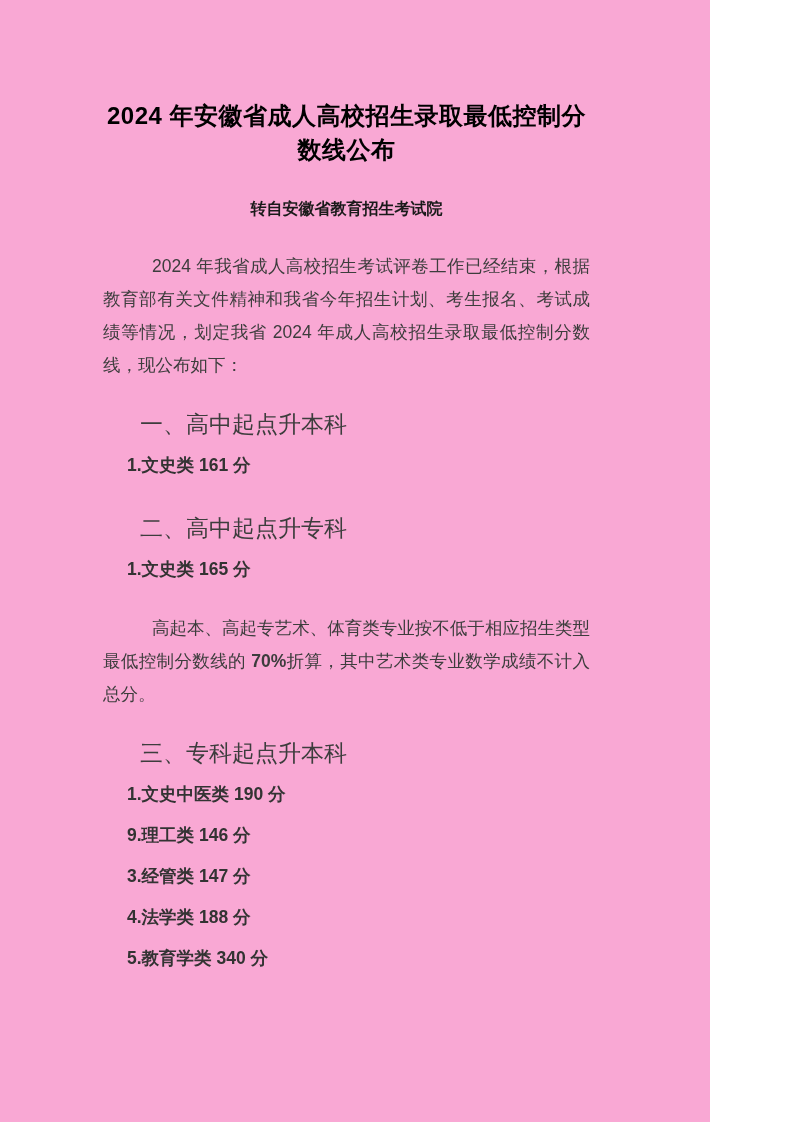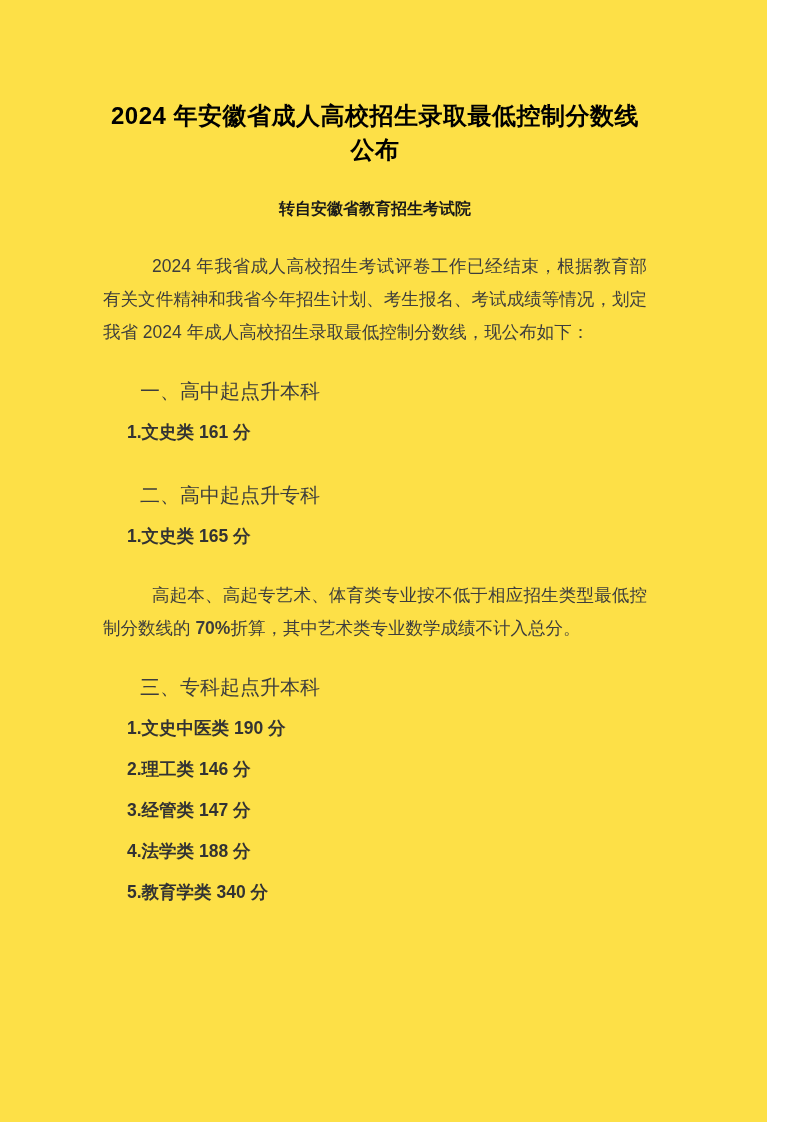--- a/index.html
+++ b/index.html
@@ -2,23 +2,23 @@
 <html><head>
 <meta charset="utf-8">
 <style>
   html, body {
     margin: 0;
     padding: 0;
     background: #ffffff;
   }
   .page {
     position: relative;
-    width: 767px;
+    width: 710px;
     height: 1122px;
-    background: #fde047;
+    background: #f9a8d4;
     overflow: hidden;
     font-family: "Liberation Sans", "DejaVu Sans", sans-serif;
   }
   .content {
     padding: 99px 120px 0 103px; 
   }
   .doc-title {
     font-size: 24px;
     font-weight: bold;
     line-height: 34px;
@@ -38,21 +38,21 @@
     font-size: 17.5px;
     line-height: 33px;
     text-align: justify;
     text-indent: 49px;
     color: #3d3d3d;
   }
   .para-intro   { margin-top: 29px; }
   .block        { margin-top: 22px; }
   .section-heading {
     padding-left: 37px;
-    font-size: 20px;
+    font-size: 23px;
     line-height: 41px;
     color: #3d3d3d;
     font-weight: normal;
   }
   .score-item {
     padding-left: 24px;
     font-size: 17.5px;
     line-height: 41px;
     font-weight: bold;
     color: #333333;
@@ -79,20 +79,20 @@
     <div class="block">
       <div class="section-heading">二、高中起点升专科</div>
       <div class="score-item">1.文史类 165 分</div>
     </div>
 
     <div class="para block"><span>高起本、高起专艺术、体育类专业按不低于相应招生类型最低控制分数线的 </span><span class="bold">70%</span><span>折算，其中艺术类专业数学成绩不计入总分。</span></div>
 
     <div class="block">
       <div class="section-heading">三、专科起点升本科</div>
       <div class="score-item">1.文史中医类 190 分</div>
-      <div class="score-item">2.理工类 146 分</div>
+      <div class="score-item">9.理工类 146 分</div>
       <div class="score-item">3.经管类 147 分</div>
       <div class="score-item">4.法学类 188 分</div>
       <div class="score-item">5.教育学类 340 分</div>
     </div>
 
   </div>
 </div>
 
 </body></html>

